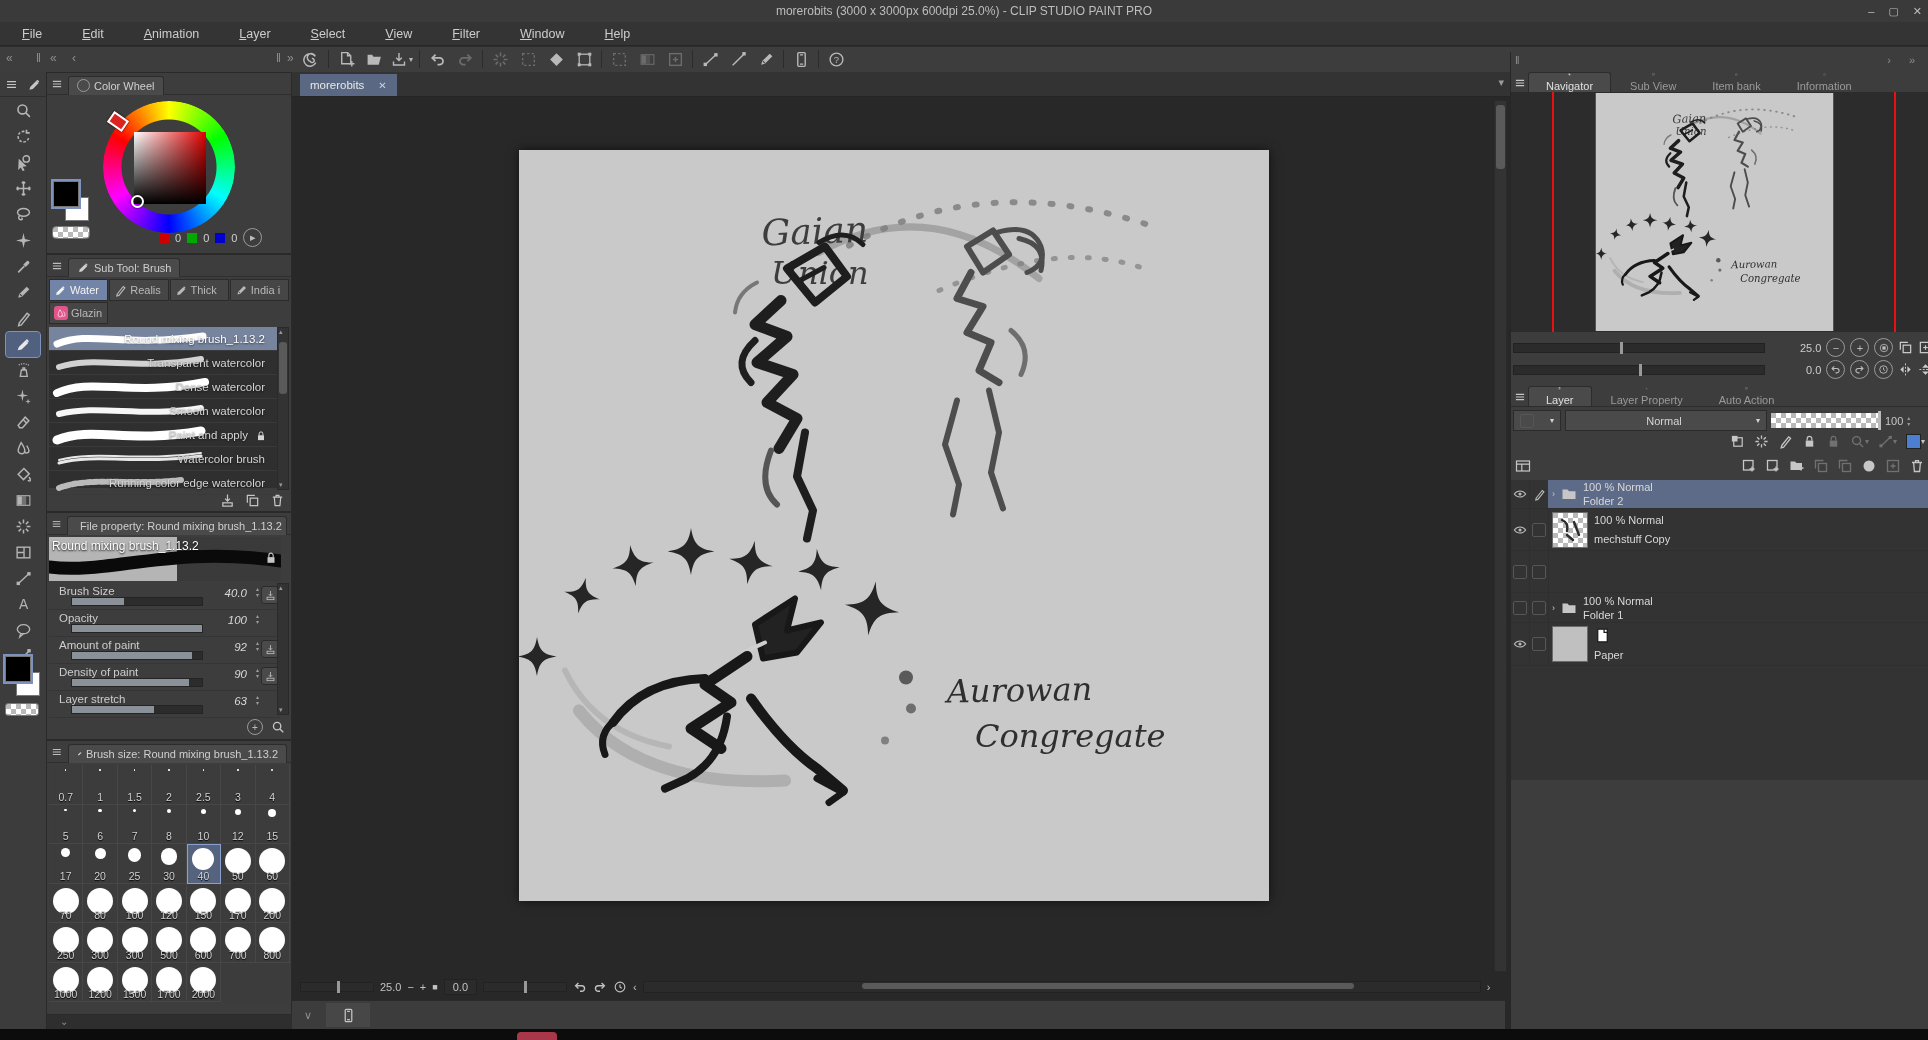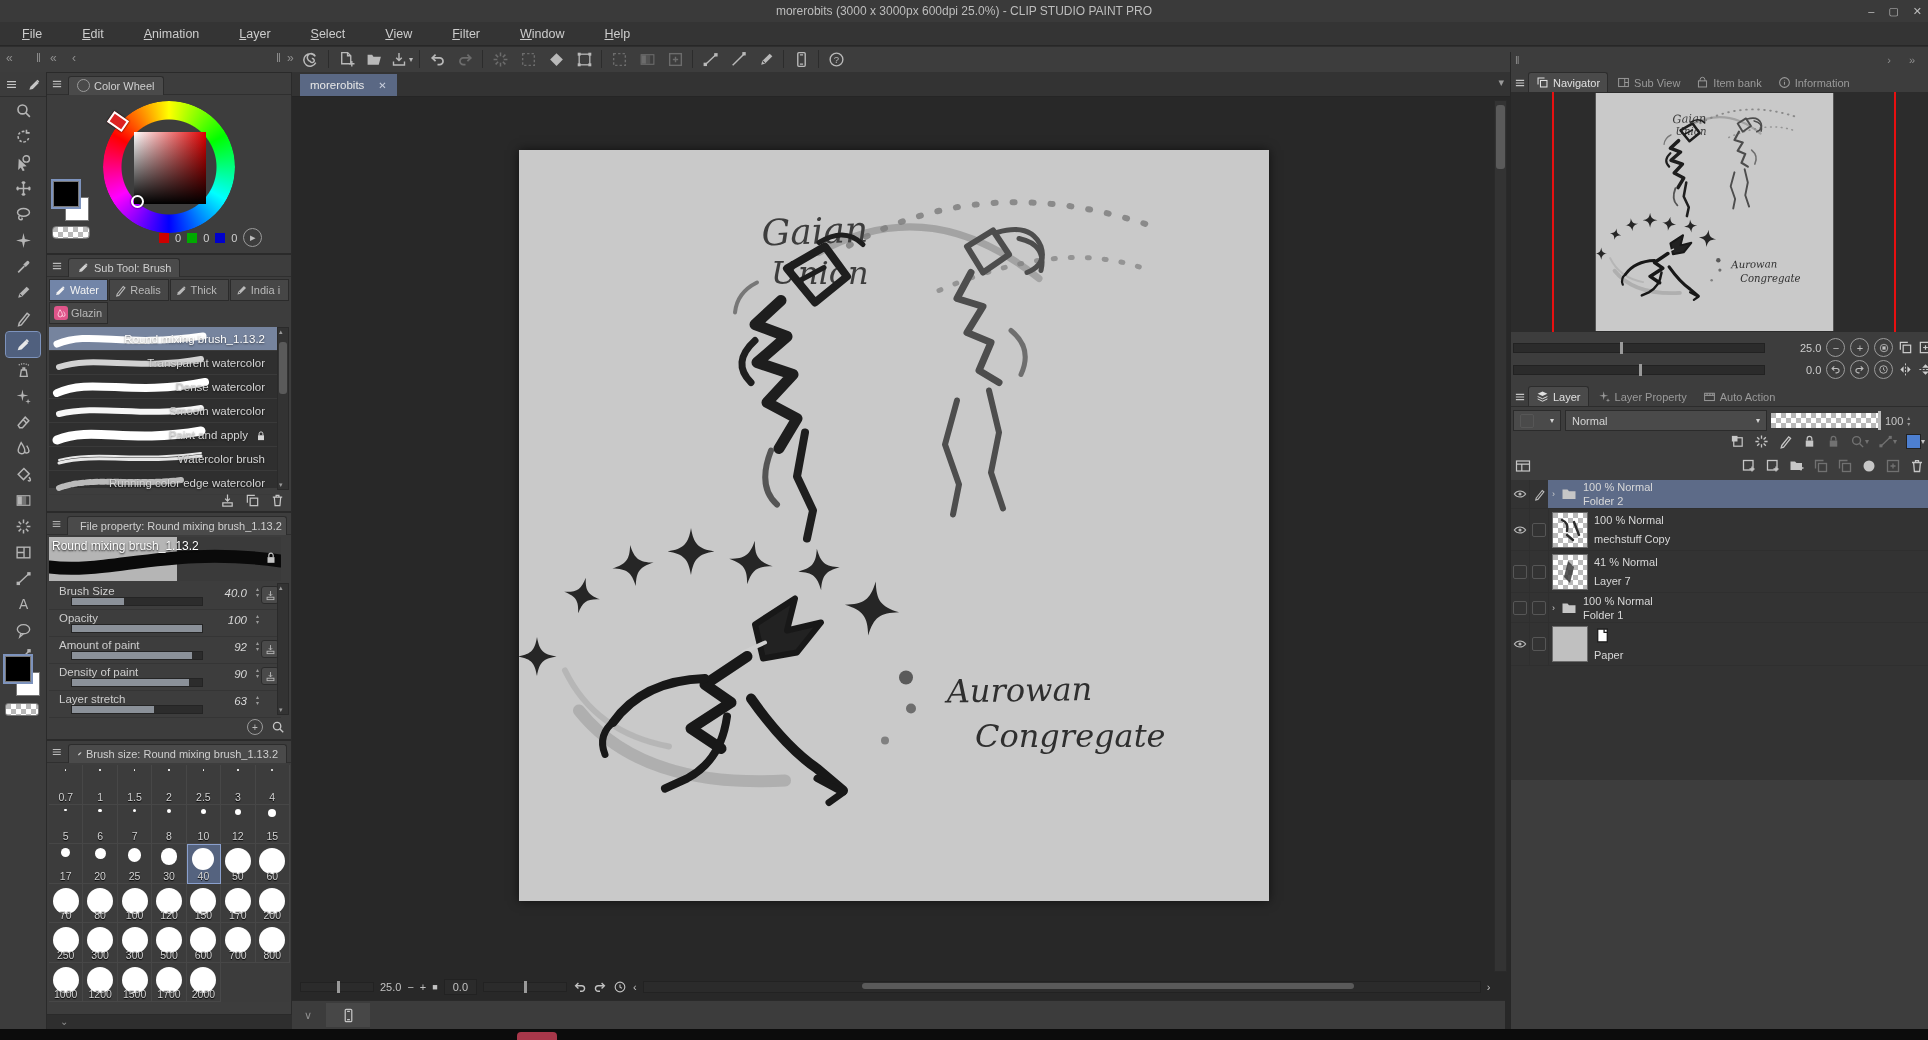--- a/index.html
+++ b/index.html
@@ -67,21 +67,21 @@
   
   .canvasarea{left:292px;top:72px;width:1218px;height:957px;background:#282828;}
   .tabbar{left:292px;top:72px;width:1218px;height:24px;background:#333;border-bottom:1px solid #252525;}
   .doctab{position:absolute;left:8px;top:2px;height:22px;background:#5a6884;color:#e8e8e8;display:flex;align-items:center;gap:14px;padding:0 10px;font-size:11.5px;}
   .canvasdoc{box-shadow:0 0 10px rgba(0,0,0,.6);background:#c9c9c9;}
   .bbar{display:flex;align-items:center;gap:6px;color:#c2c2c2;}
   .btrack{height:8px;background:#2b2b2b;border:1px solid #222;position:relative;}
   .bthumb{position:absolute;top:-2px;width:3px;height:12px;background:#9a9a9a;}
   
   .rdock{left:1510px;top:52px;width:418px;height:978px;background:#3d3d3d;border-left:1px solid #272727;}
-  .rtab{height:19px;display:flex;align-items:center;gap:4px;padding:0 7px;font-size:11px;border-radius:3px 3px 0 0;color:#9a9a9a;}
+  .rtab{height:19px;display:flex;align-items:center;gap:4px;padding:0 17px;font-size:11px;border-radius:3px 3px 0 0;color:#9a9a9a;flex-direction:column;}
   .rtab.sel{background:#4a4a4a;border:1px solid #2c2c2c;border-bottom:none;color:#e0e0e0;}
   .navcontent{background:#2c2c2c;}
   .redline{position:absolute;top:0;width:2px;height:100%;background:#e81010;}
   .navrow{display:flex;align-items:center;gap:5px;color:#cdcdcd;}
   .cir{width:17px;height:17px;border:1px solid #9a9a9a;border-radius:50%;display:flex;align-items:center;justify-content:center;font-size:11px;color:#bdbdbd;}
   
   .lselect{background:#4a4a4a;border:1px solid #2b2b2b;height:19px;display:flex;align-items:center;justify-content:space-between;padding:0 6px;color:#d5d5d5;}
   .lrow{position:absolute;left:0;width:418px;border-bottom:1px solid #2f2f2f;box-sizing:border-box;}
   .lrow .cols{position:absolute;left:0;top:0;height:100%;display:flex;}
   .lcol{width:18px;height:100%;border-right:1px solid #2f2f2f;display:flex;align-items:center;justify-content:center;color:#b9b9b9;}
@@ -1277,21 +1277,21 @@
             </svg>
             <span>Auto Action</span>
           </div>
       </div>
       <div class="abs" style="left:2px;top:26px;display:flex;gap:4px;align-items:center">
         <div class="lselect" style="width:34px">
             <span class="emptybox"></span>
             <span style="font-size:8px">▾</span>
           </div>
         <div class="lselect" style="width:188px">
-            <span style="flex:1;">Normal</span>
+            <span style="flex:1;text-align:center">Normal</span>
             <span style="font-size:8px">▾</span>
           </div>
         <div class="checker" style="width:110px;height:15px;position:relative">
             <div style="position:absolute;right:0;top:-2px;width:3px;height:19px;background:#bbb"></div>
           </div>
         <span>100</span>
         <span class="stepper" style="position:static">
             <span>▴</span>
             <span>▾</span>
           </span>
@@ -1398,29 +1398,20 @@
         </div>
         <div class="lrow" style="top:71px;height:42px">
           <div class="cols">
               <span class="lcol">
                 <span class="emptybox"></span>
               </span>
               <span class="lcol">
                 <span class="emptybox"></span>
               </span>
             </div>
-          <div class="lmain">
-            <span class="lthumb checker"><svg viewBox="0 0 34 34" width="34" height="34">
-                  <path d="M15 6l6 6-4 16-6-6z" fill="#3a3a3a" opacity=".85"></path>
-                </svg></span>
-            <span class="ltext">
-                <span>41 % Normal</span>
-                <span style="margin-top:5px">Layer 7</span>
-              </span>
-          </div>
         </div>
         <div class="lrow" style="top:113px;height:30px">
           <div class="cols">
               <span class="lcol">
                 <span class="emptybox"></span>
               </span>
               <span class="lcol">
                 <span class="emptybox"></span>
               </span>
             </div>

